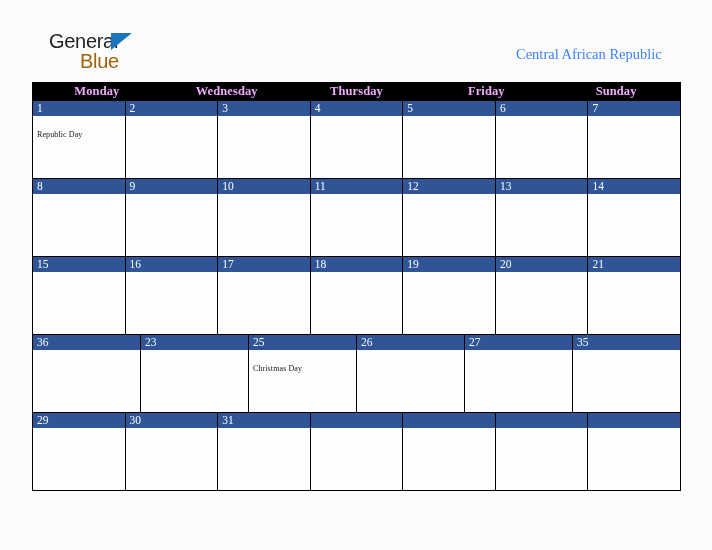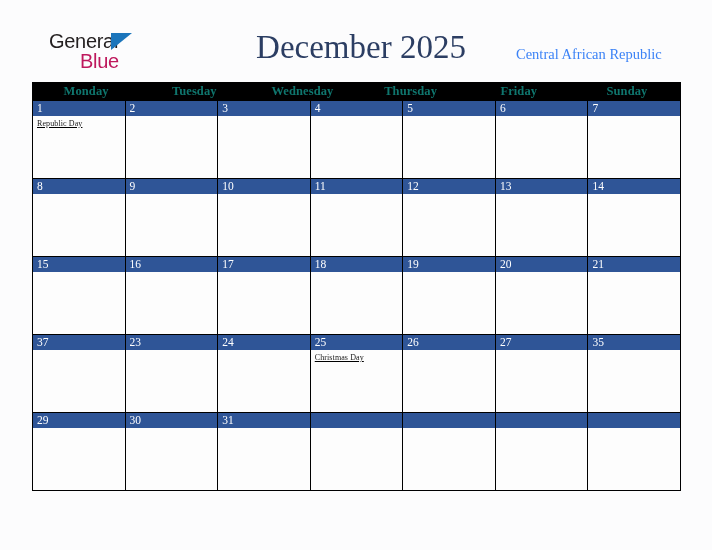--- a/index.html
+++ b/index.html
@@ -48,21 +48,21 @@
     border-top: 17px solid #1b75bb;
     border-right: 21px solid transparent;
   }
   .logo-blue {
     position: absolute;
     left: 31px;
     top: 20px;
     font-family: "Liberation Sans", "DejaVu Sans", sans-serif;
     font-size: 20px;
     letter-spacing: -0.3px;
-    color: #be185d;
+    color: #a16207;
     line-height: 22px;
   }
 
   .title {
     position: absolute;
     left: 200px;
     top: 29px;
     width: 290px;
     text-align: center;
     font-size: 33px;
@@ -93,21 +93,21 @@
 
   .dow-row {
     display: flex;
     width: 649px;
     background: #000000;
     height: 19px;
   }
   .dow {
     flex: 1 1 0;
     text-align: center;
-    color: #0f766e;
+    color: #f0abfc;
     font-size: 12.5px;
     font-weight: bold;
     line-height: 19px;
     font-family: "Liberation Serif", "DejaVu Serif", serif;
     letter-spacing: 0.1px;
   }
 
   .weeks {
     width: 649px;
     border-left: 1px solid #000000;
@@ -144,22 +144,21 @@
   .daynum {
     color: #ffffff;
     font-size: 11.5px;
     line-height: 15px;
     padding-left: 4px;
     font-family: "Liberation Serif", "DejaVu Serif", serif;
     display: block;
   }
 
   .events {
-    padding: 3px 3px 0 4px;
-    text-decoration: underline;
+    padding: 14px 3px 0 4px;
   }
   .event {
     font-size: 8px;
     line-height: 10px;
     color: #1a1a1a;
     font-family: "Liberation Serif", "DejaVu Serif", serif;
     letter-spacing: 0.1px;
     white-space: nowrap;
   }
 </style>
@@ -167,30 +166,28 @@
 <body>
 
 <div class="header">
 
   <div class="logo">
     <span class="logo-general">General</span>
     <span class="logo-tri"></span>
     <span class="logo-blue">Blue</span>
   </div>
 
-  <div class="title">December 2025</div>
   <div class="subtitle">Central African Republic</div>
 
 </div>
 
 <div class="calendar">
 
   <div class="dow-row">
     <div class="dow">Monday</div>
-    <div class="dow">Tuesday</div>
     <div class="dow">Wednesday</div>
     <div class="dow">Thursday</div>
     <div class="dow">Friday</div>
     <div class="dow">Sunday</div>
   </div>
 
   <div class="weeks" id="weeks-container">
       <div class="week">
         <div class="cell">
           <div class="daybar">
@@ -321,33 +318,27 @@
         <div class="cell">
           <div class="daybar">
             <span class="daynum">21</span>
           </div>
           <div class="events"></div>
         </div>
       </div>
       <div class="week">
         <div class="cell">
           <div class="daybar">
-            <span class="daynum">37</span>
+            <span class="daynum">36</span>
           </div>
           <div class="events"></div>
         </div>
         <div class="cell">
           <div class="daybar">
             <span class="daynum">23</span>
-          </div>
-          <div class="events"></div>
-        </div>
-        <div class="cell">
-          <div class="daybar">
-            <span class="daynum">24</span>
           </div>
           <div class="events"></div>
         </div>
         <div class="cell">
           <div class="daybar">
             <span class="daynum">25</span>
           </div>
           <div class="events">
             <div class="event">Christmas Day</div>
           </div>

